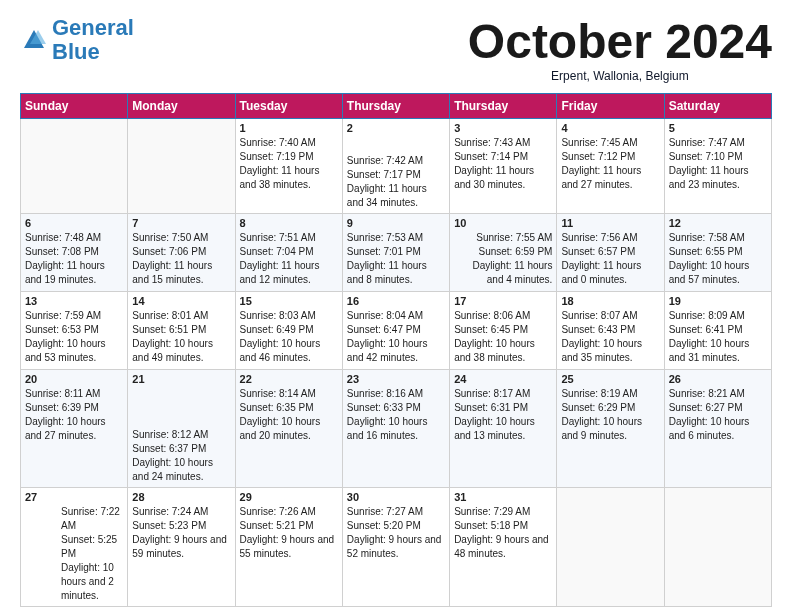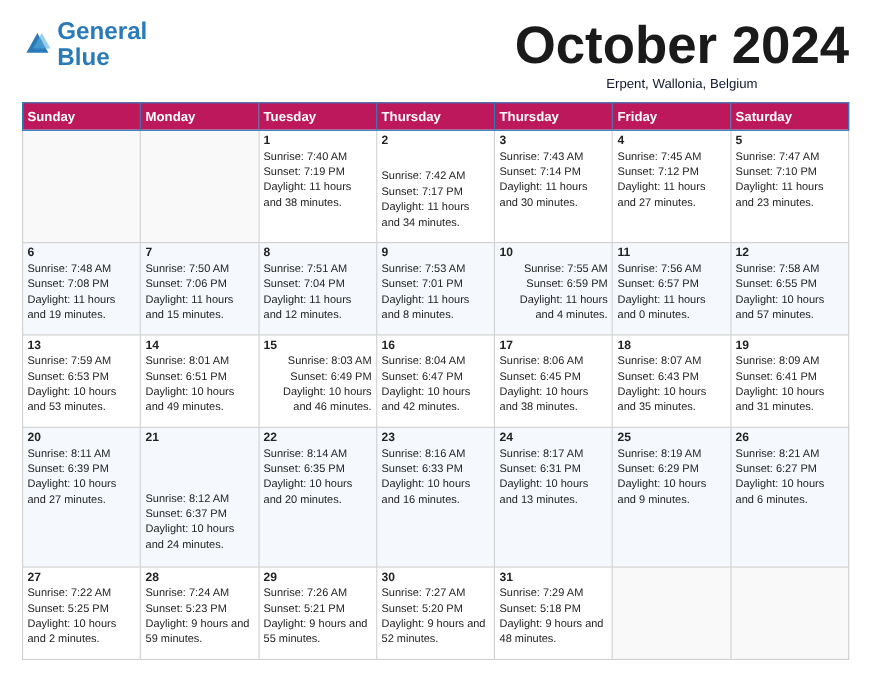--- a/index.html
+++ b/index.html
@@ -220,21 +220,21 @@
 Daylight: 10 hours and 53 minutes.</div>
           </td>
           <td>
             <span class="day-num">14</span>
             <div class="day-info" style="white-space: pre-line;">Sunrise: 8:01 AM
 Sunset: 6:51 PM
 Daylight: 10 hours and 49 minutes.</div>
           </td>
           <td>
             <span class="day-num">15</span>
-            <div class="day-info" style="white-space: pre-line; text-align: right;">Sunrise: 8:03 AM
+            <div class="day-info" style="white-space: pre-line;">Sunrise: 8:03 AM
 Sunset: 6:49 PM
 Daylight: 10 hours and 46 minutes.</div>
           </td>
           <td>
             <span class="day-num">16</span>
             <div class="day-info" style="white-space: pre-line;">Sunrise: 8:04 AM
 Sunset: 6:47 PM
 Daylight: 10 hours and 42 minutes.</div>
           </td>
           <td>
@@ -296,21 +296,21 @@
           <td>
             <span class="day-num">26</span>
             <div class="day-info" style="white-space: pre-line;">Sunrise: 8:21 AM
 Sunset: 6:27 PM
 Daylight: 10 hours and 6 minutes.</div>
           </td>
         </tr>
         <tr>
           <td>
             <span class="day-num">27</span>
-            <div class="day-info" style="white-space: pre-line;">Sunrise: 7:22 AM
+            <div class="day-info" style="white-space: pre-line; margin-left: 36px;">Sunrise: 7:22 AM
 Sunset: 5:25 PM
 Daylight: 10 hours and 2 minutes.</div>
           </td>
           <td>
             <span class="day-num">28</span>
             <div class="day-info" style="white-space: pre-line;">Sunrise: 7:24 AM
 Sunset: 5:23 PM
 Daylight: 9 hours and 59 minutes.</div>
           </td>
           <td>

